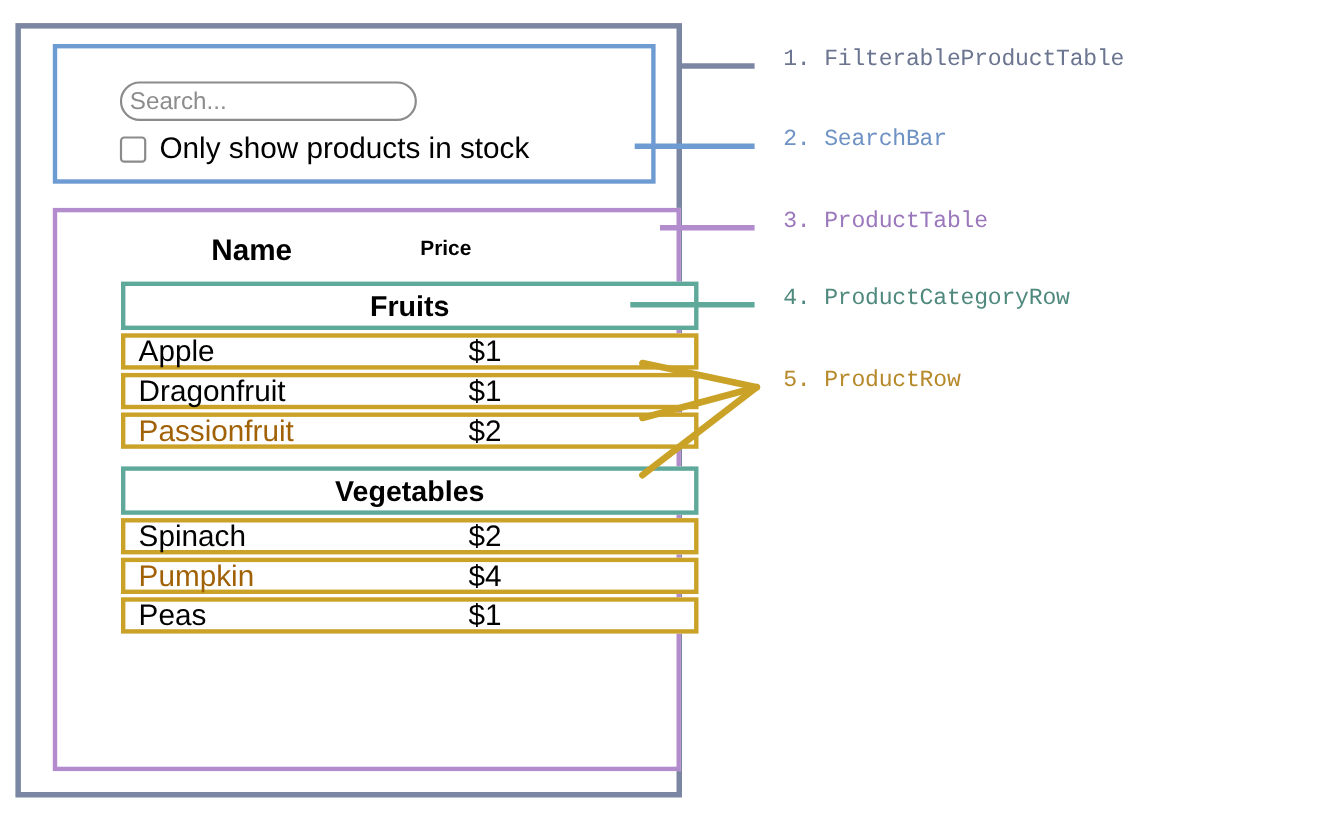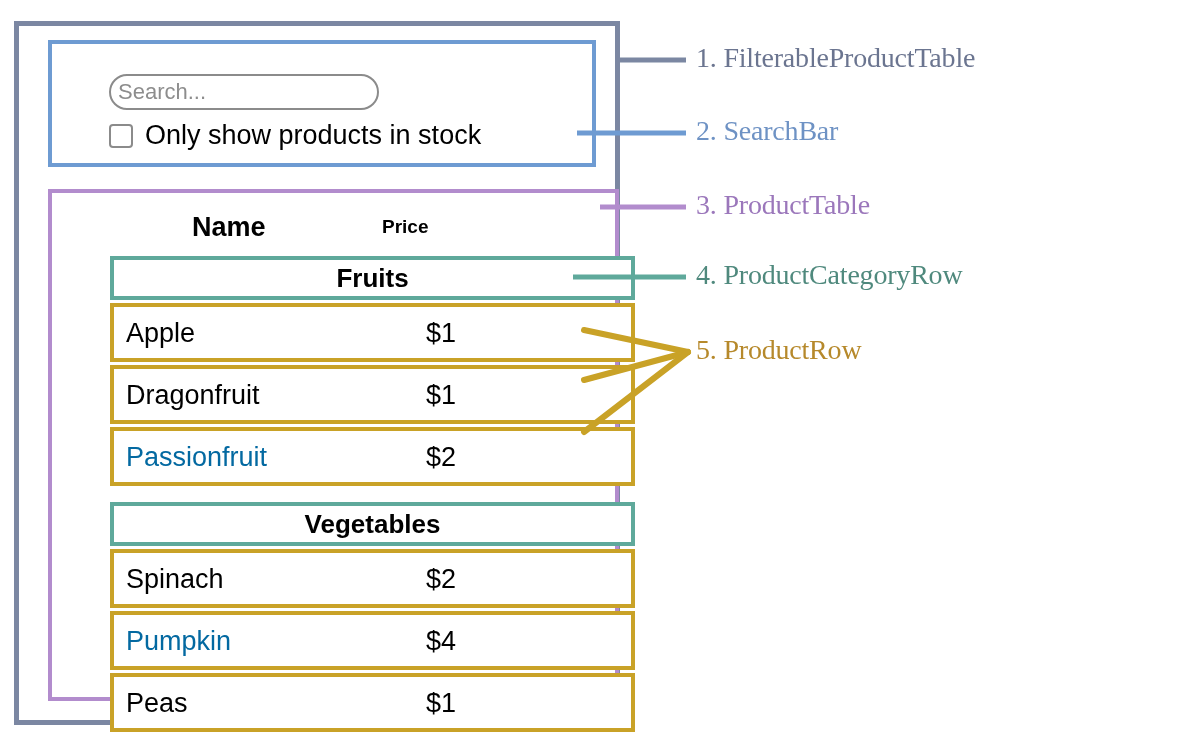--- a/index.html
+++ b/index.html
@@ -138,21 +138,21 @@
     margin-bottom: 3px;
   }
   .category-row .cat-label {
     font-size: 26px;
     font-weight: bold;
     color: #000000;
   }
 
   .product-row {
     width: 100%;
-    height: 59px;
+    height: 33px;
     box-sizing: border-box;
     border: 4px solid #c9a227;
     background: #ffffff;
     position: relative;
     margin-bottom: 3px;
   }
   .product-row .cell-name {
     position: absolute;
     left: 12px;
     top: 50%;
@@ -163,42 +163,43 @@
   }
   .product-row .cell-price {
     position: absolute;
     left: 312px;
     top: 50%;
     transform: translateY(-50%);
     font-size: 27px;
     color: #000000;
   }
   .product-row.out-of-stock .cell-name {
-    color: #0369a1;
+    color: #a16207;
   }
   .group-gap {
     height: 13px;
   }
 
   
   #annotations {
     position: absolute;
     left: 0;
     top: 0;
     width: 1200px;
     height: 744px;
     pointer-events: none;
   }
   .annotation-label {
     position: absolute;
-    font-family: Liberation Serif, serif;
-    font-size: 28px;
+    font-family: Liberation Mono, monospace;
+    font-size: 21px;
     line-height: 1;
     white-space: nowrap;
     letter-spacing: -0.2px;
+    margin-left: 16px;
   }
   #label-1 { left: 696px; top: 44px;  color: #6b7590; }
   #label-2 { left: 696px; top: 117px; color: #6e92c4; }
   #label-3 { left: 696px; top: 191px; color: #9b77bb; }
   #label-4 { left: 696px; top: 261px; color: #4f897d; }
   #label-5 { left: 696px; top: 336px; color: #b6892b; }
 </style>
 </head>
 <body>
 

